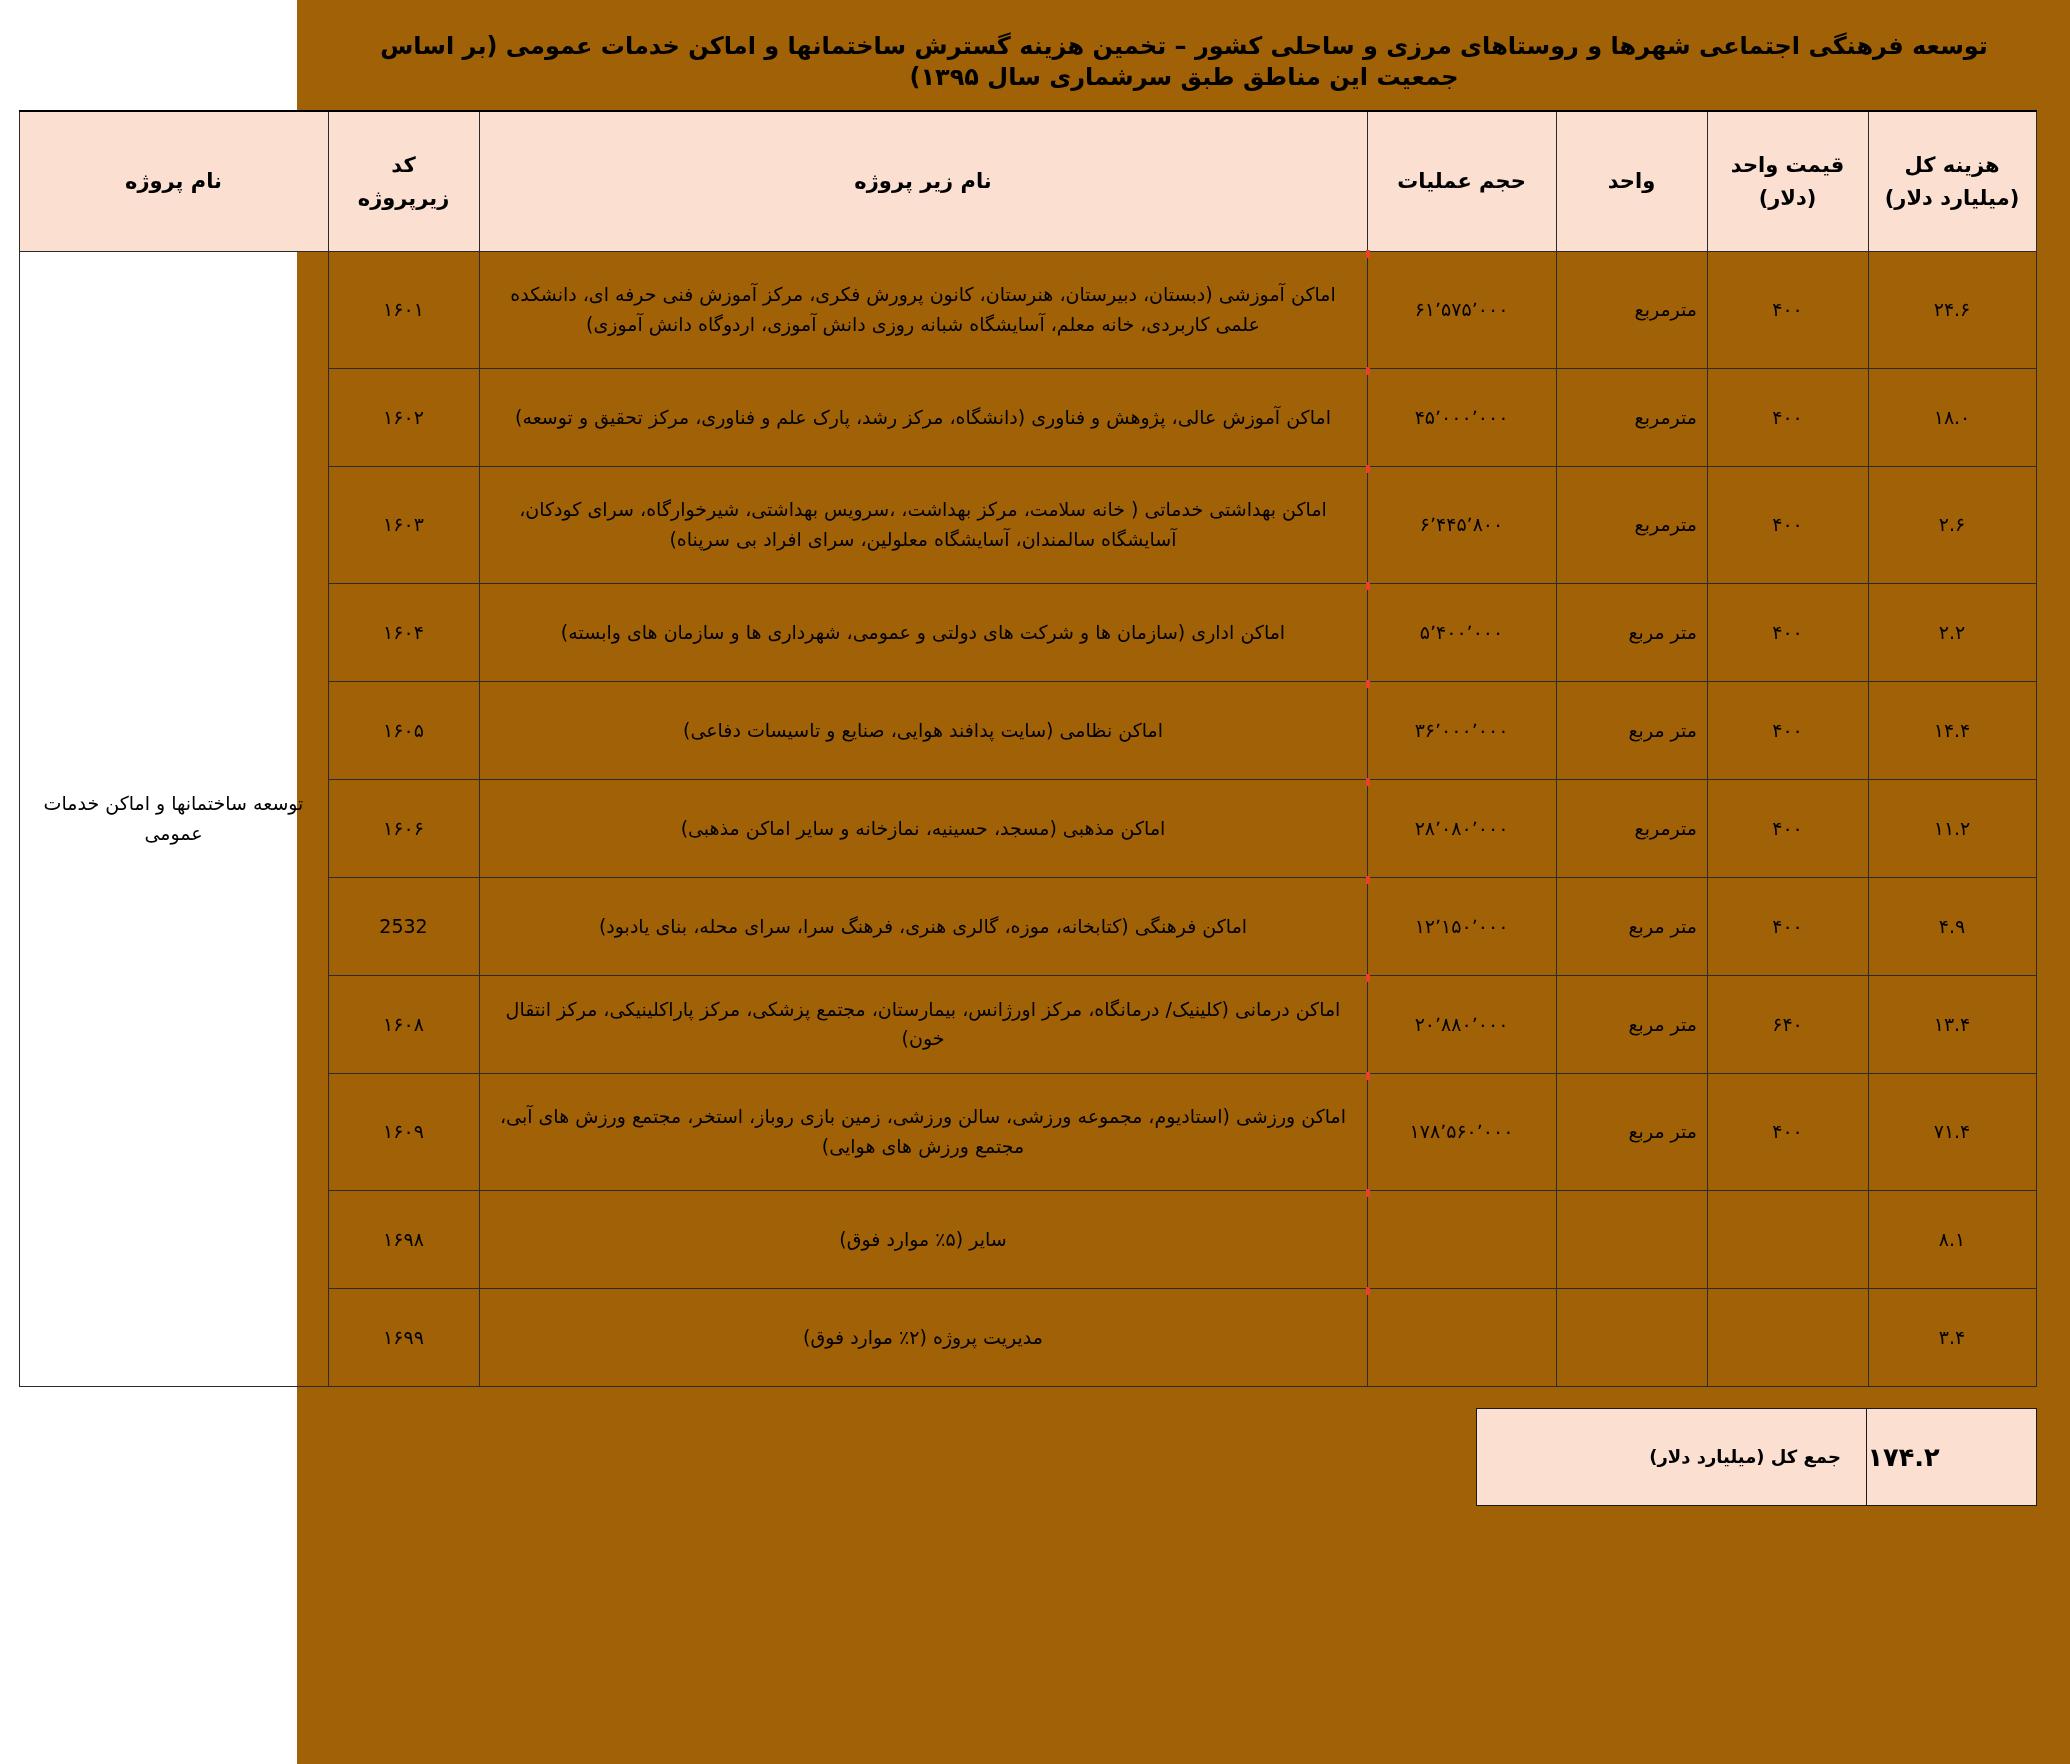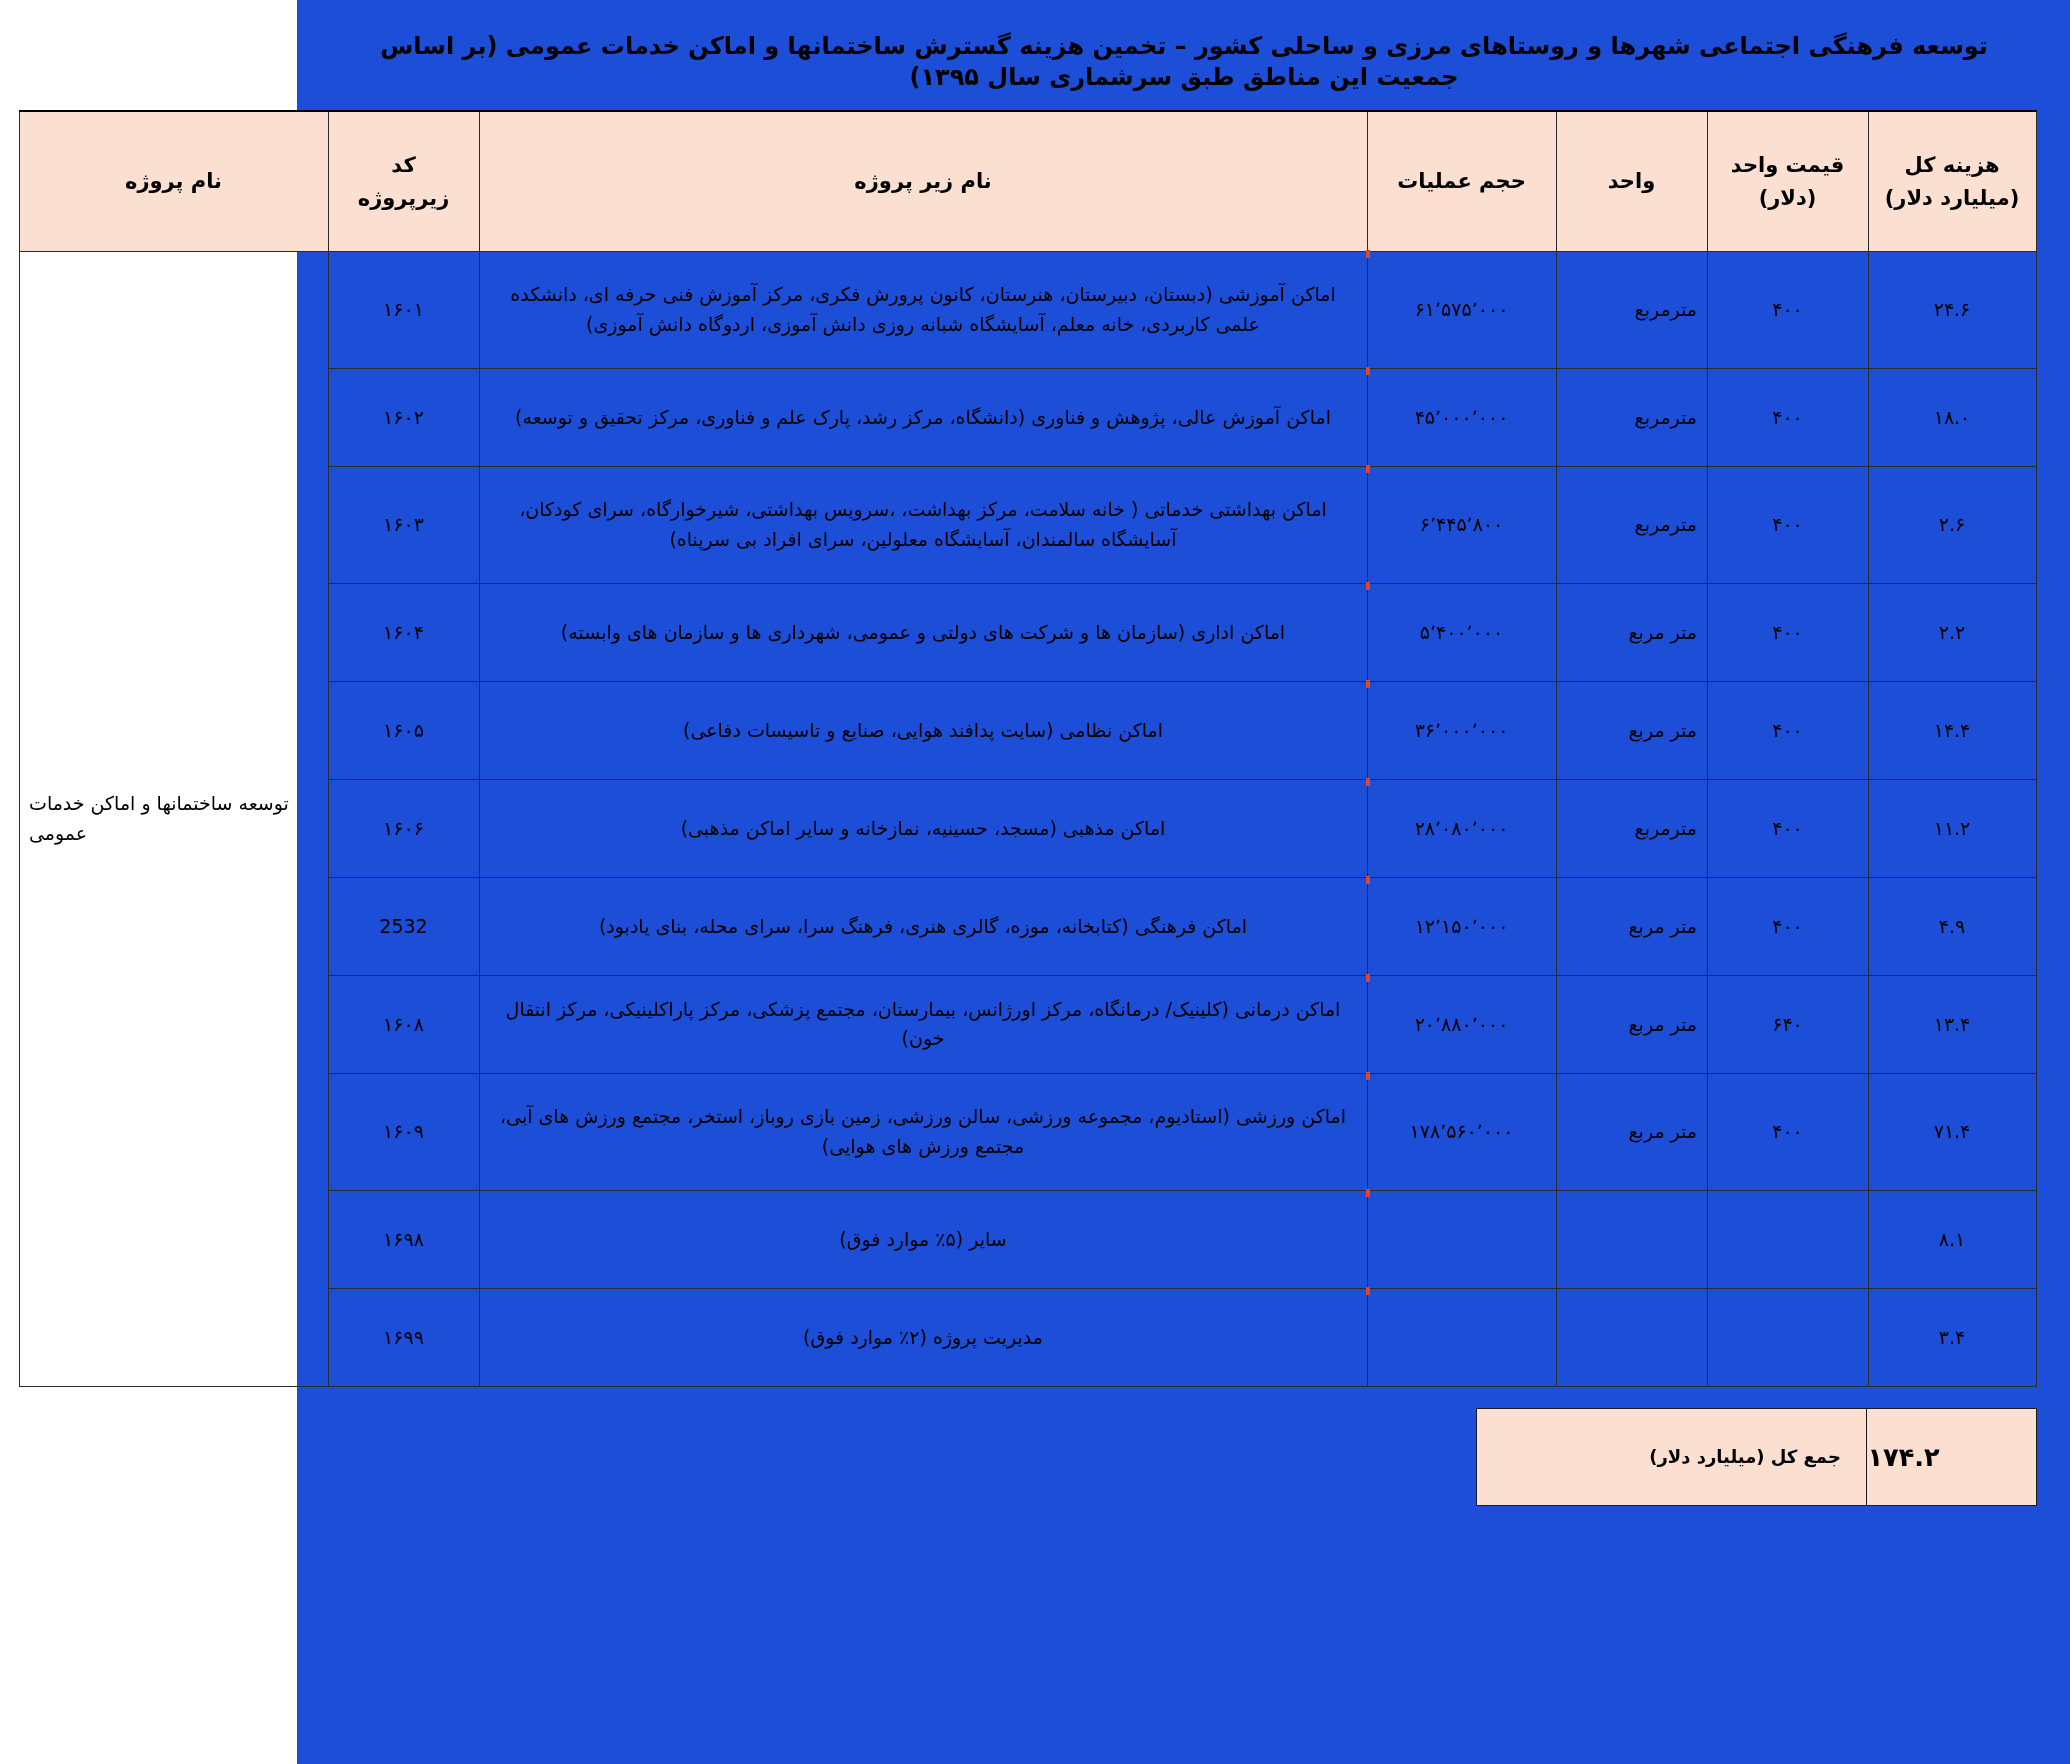--- a/index.html
+++ b/index.html
@@ -14,21 +14,21 @@
     height: 1764px;
     font-family: "DejaVu Sans", "Liberation Sans", sans-serif;
     color: #000000;
     direction: rtl;
   }
   .page {
     width: 1774px;
     height: 1764px;
     position: relative;
     padding: 8px;
-    background: #1d4ed8;
+    background: #a16207;
   }
   .doc-title {
     width: 100%;
     text-align: center;
     font-size: 24px;
     font-weight: bold;
     color: #000000;
     padding: 23px 38px 17px 38px;
     line-height: 1.3;
     direction: rtl;
@@ -81,21 +81,21 @@
     font-size: 19.4px;
     line-height: 1.75;
     padding: 9.5px 24.6px;
   }
   td.code {
     text-align: center;
     font-size: 21px;
     white-space: nowrap;
   }
   td.projectname {
-    text-align: left;
+    text-align: center;
     font-size: 20px;
     line-height: 1.85;
     vertical-align: middle;
   }
   tr.datarow { height: 98px; }
   tr.datarow.tall { height: 117px; }
 
   
   td.volume-cell { position: relative; }
   td.volume-cell::before {

